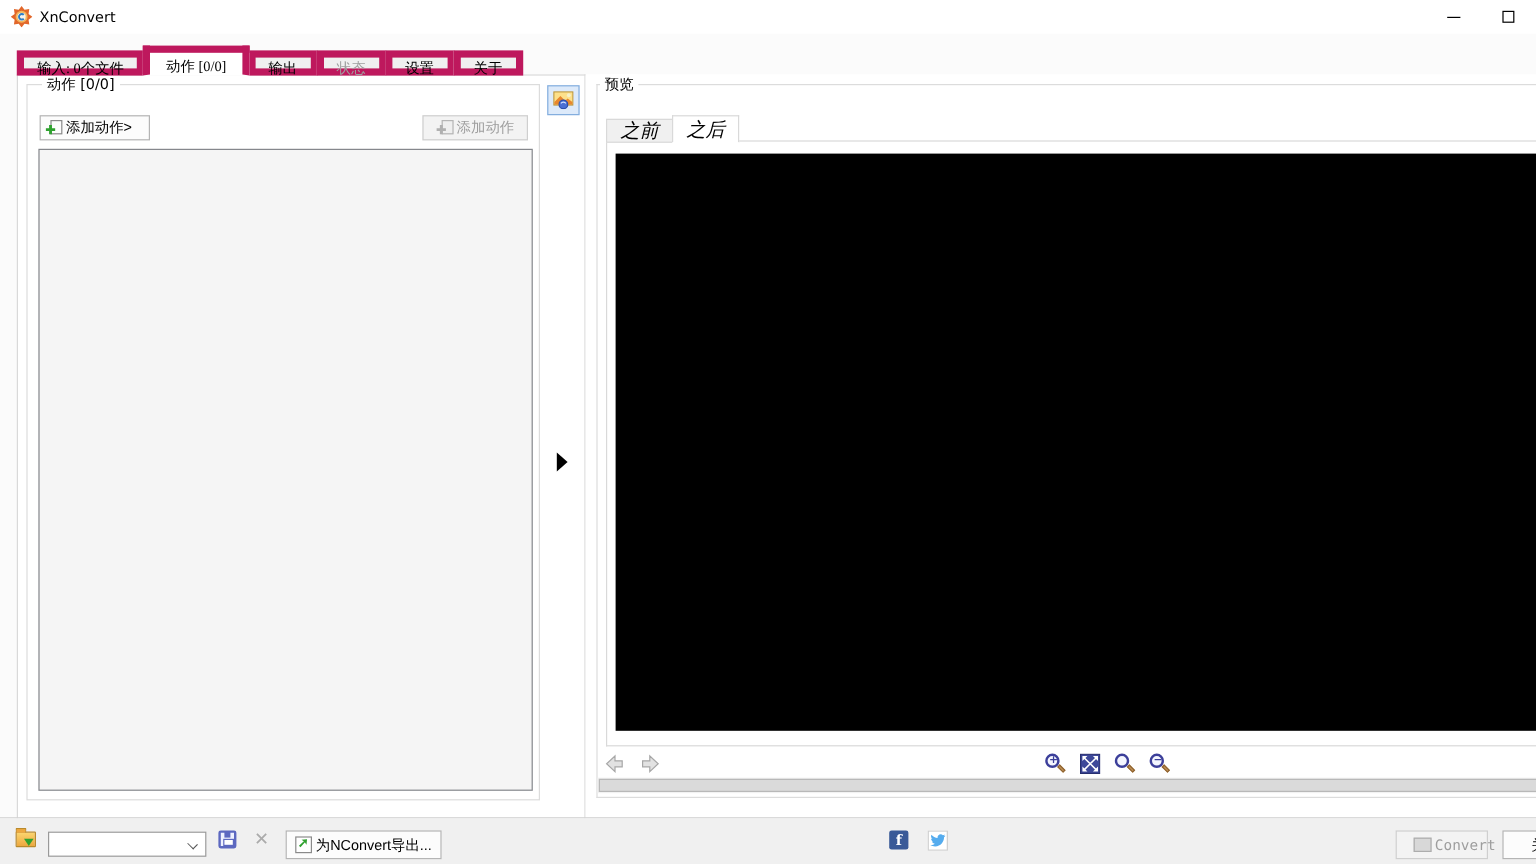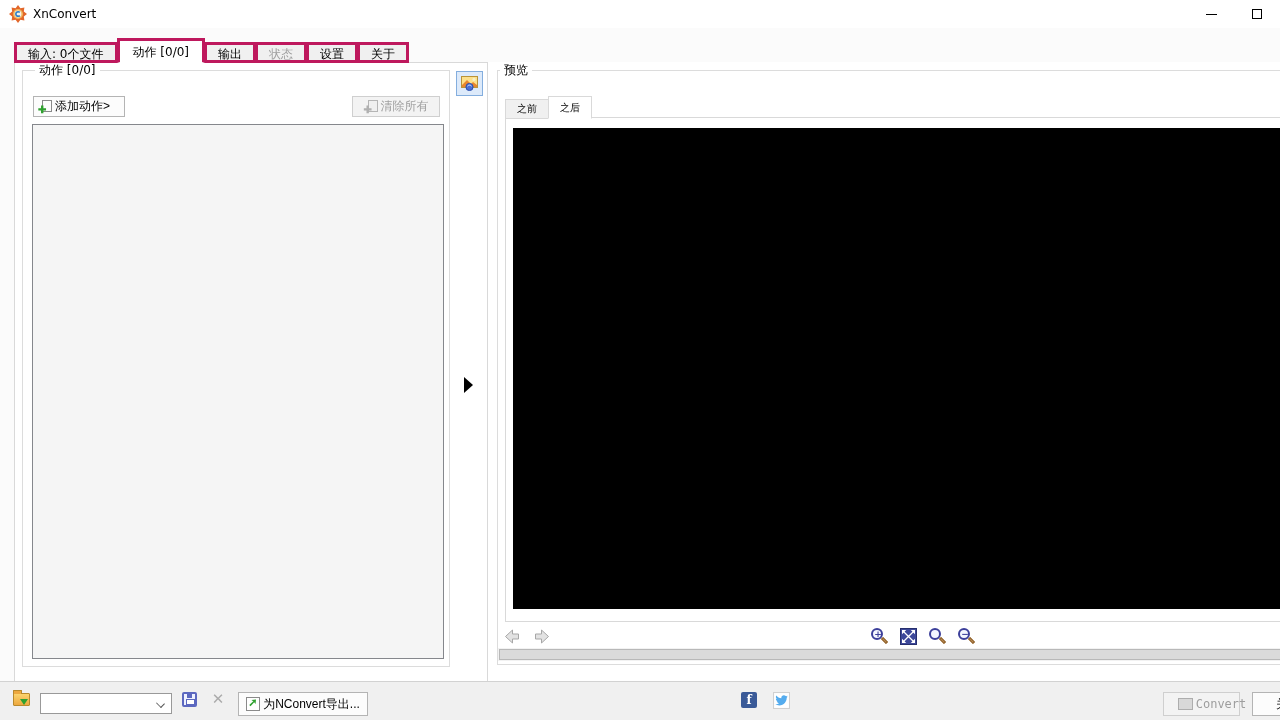--- a/index.html
+++ b/index.html
@@ -11,21 +11,21 @@
   .titlebar .app-icon { position:absolute; left:9px; top:5px; width:18px; height:18px; }
   .titlebar .title { position:absolute; left:33px; top:0; line-height:28px; font-size:12px; color:#000; }
   .win-btn { position:absolute; top:0; width:46px; height:28px; display:flex; align-items:center; justify-content:center; }
   .win-btn.min { left:1188px; }
   .win-btn.max { left:1234px; }
   .glyph-min { width:11px; height:0; border-top:1px solid #000; }
   .glyph-max { width:10px; height:10px; border:1px solid #000; background:transparent; }
 
   
   .tabbar { position:absolute; left:14px; top:40px; height:23px; display:flex; align-items:flex-end; z-index:3; }
-  .tab { height:21px; line-height:19px; padding:0 11px; background:#f0f0f0; border:3px solid #be185d; margin-right:-1px; font-size:12px; color:#000; }
+  .tab { height:21px; line-height:19px; padding:0 11px; background:#f0f0f0; border:6px solid #be185d; margin-right:-1px; font-size:12px; color:#000;font-family:Liberation Serif, serif; }
   .tab.active { background:#ffffff; height:25px; line-height:23px; border-bottom:1px solid #ffffff; position:relative; z-index:4; padding:0 13px; }
   .tab.disabled { color:#9f9f9f; }
 
   
   .page-left { position:absolute; left:14px; top:62px; width:474px; height:620px; background:#ffffff; border:1px solid #d9d9d9; border-bottom:none; }
   .page-right { position:absolute; left:488px; top:62px; width:792px; height:620px; background:#ffffff; }
   .statusbar-line { position:absolute; left:0; top:681px; width:1280px; height:0; border-top:1px solid #d2d2d2; }
 
   
   .groupbox { position:absolute; border:1px solid #dcdcdc; }
@@ -42,21 +42,21 @@
   .btn-clear { position:absolute; right:9px; top:25px; width:88px; height:21px; }
 
   .action-list { position:absolute; left:9px; top:53px; width:412px; height:535px; background:#f5f5f5; border:1px solid #85878c; }
 
   
   .splitter-iconbtn { position:absolute; left:456px; top:71px; width:27px; height:25px; background:#ddeafa; border:1px solid #84aede; display:flex; align-items:center; justify-content:center; }
   .splitter-arrow { position:absolute; left:464px; top:377px; width:0; height:0; border-top:8px solid transparent; border-bottom:8px solid transparent; border-left:9px solid #000; }
 
   
   .ptabbar { position:absolute; left:7px; top:25px; display:flex; align-items:flex-end; z-index:2; }
-  .ptab { height:20px; line-height:18px; padding:0 11px; background:#f0f0f0; border:1px solid #d9d9d9; margin-right:-1px; font-size:10px; }
+  .ptab { height:20px; line-height:18px; padding:0 11px; background:#f0f0f0; border:1px solid #d9d9d9; margin-right:-1px; font-size:16px;font-style:italic; }
   .ptab.active { background:#ffffff; height:23px; line-height:21px; border-bottom:1px solid #ffffff; z-index:3; position:relative; }
 
   .ptab-pane { position:absolute; left:7px; top:46px; width:786px; height:505px; background:#ffffff; border:1px solid #d9d9d9; border-right:none; }
   .preview-image { position:absolute; left:15px; top:57px; width:768px; height:481px; background:#000000; }
 
   
   .ptoolbar { position:absolute; left:0px; top:555px; width:793px; height:22px; }
   .nav-icon { position:absolute; top:2px; width:18px; height:17px; }
   .nav-back { left:5px; } .nav-fwd { left:35px; }
   .mag { position:absolute; top:1px; width:19px; height:19px; }
@@ -145,21 +145,21 @@
         <span class="doc"></span>
         <span class="plus">✚</span>
       </span>
     <span>添加动作&gt;</span>
   </button>
   <button class="btn btn-clear disabled">
     <span class="mini-doc-plus gray">
         <span class="doc"></span>
         <span class="plus">✚</span>
       </span>
-    <span>清除所有</span>
+    <span>添加动作</span>
   </button>
   <div class="action-list"></div>
 </div>
 
 <div class="splitter-iconbtn">
   <svg width="17" height="15" viewBox="0 0 17 15">
     <rect x="0.5" y="0.5" width="16" height="11" fill="#fde08a" stroke="#b99339"></rect>
     <path d="M1 9 L6 4 L10 8 L12 6 L16 9 L16 11 L1 11 Z" fill="#e8872e"></path>
     <circle cx="13" cy="3.4" r="1.6" fill="#f6f0c8"></circle>
     <circle cx="8.5" cy="11" r="3.6" fill="#4a6fd4" stroke="#2c4fae"></circle>

